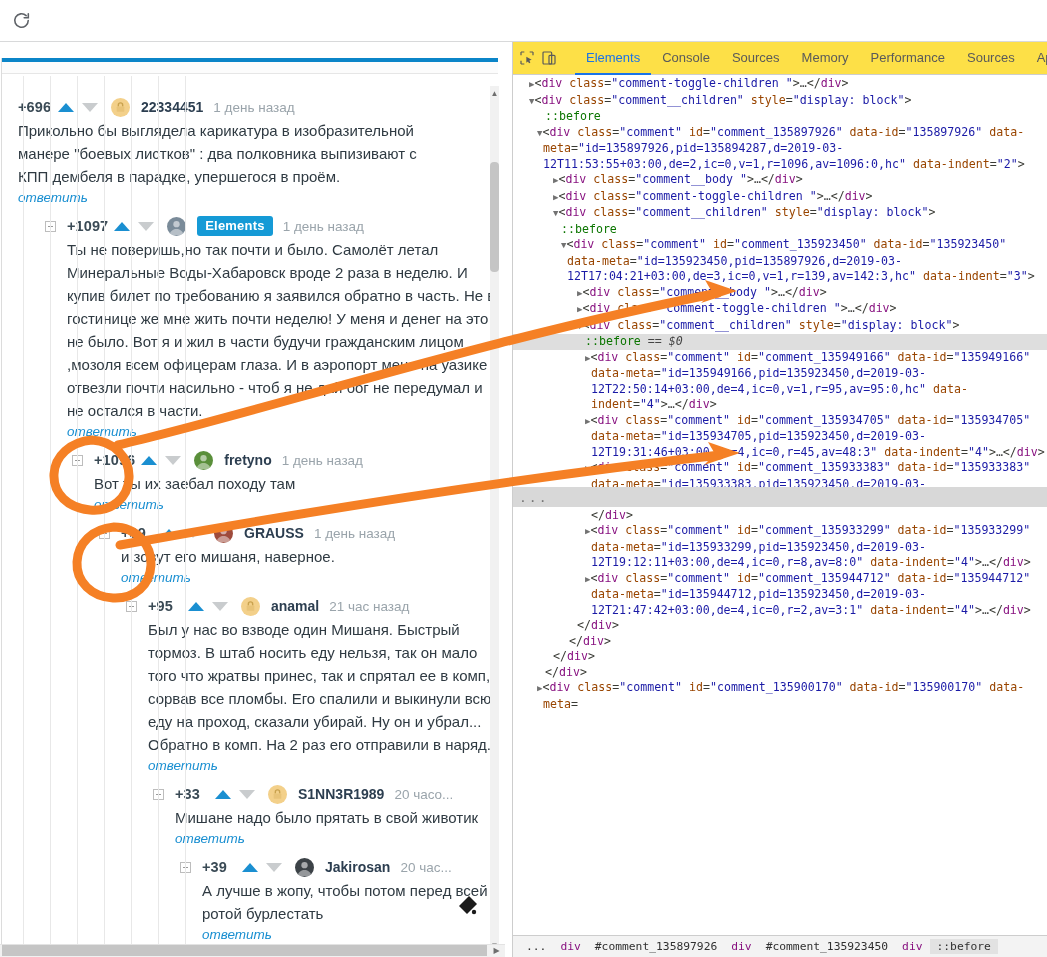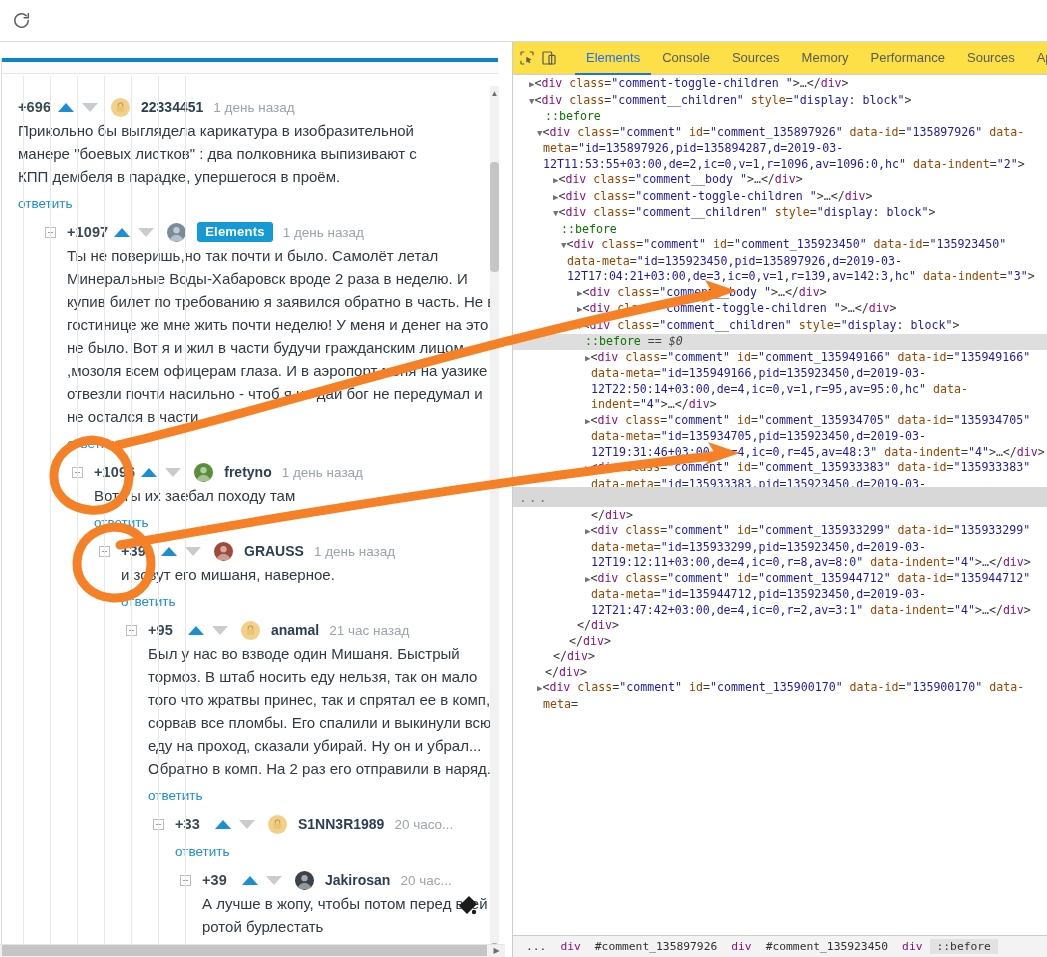--- a/index.html
+++ b/index.html
@@ -143,22 +143,22 @@
     border-radius: 3px; font-size: 13px; letter-spacing: .2px;
   }
   .c-time {
     font-size: 13.5px; color: #9aa4ab; margin-left: 10px; white-space: nowrap;
   }
   .c-body {
     font-size: 15px; color: #2f3a42; line-height: 23px;
     max-width: 430px; margin-top: 1px;
   }
   .c-reply {
-    font-size: 13.5px; color: #1a8fd1; margin-top: 8px;
-    display: inline-block; cursor: pointer;
+    font-size: 13.5px; color: #1a8fd1; margin-top: 2px;
+    display: inline-block; cursor: pointer; font-style: italic;
   }
 
   
   .devtools {
     position: absolute; left: 512px; top: 42px; width: 535px; height: 915px;
     background: #ffffff; border-left: 1px solid #cdcdcd;
     font-family: "DejaVu Sans Mono", monospace;
   }
   .dt-toolbar {
     position: absolute; left: 0; top: 0; width: 535px; height: 33px;
@@ -318,21 +318,21 @@
             <div class="c-up"></div>
             <div class="c-down"></div>
             <div class="c-avatar" style="background: rgb(243, 208, 138);">
               <svg width="13" height="13" viewBox="0 0 24 24">
                 <path d="M8 10V7.5a4 4 0 0 1 8 0V10" fill="none" stroke="#c9a24e" stroke-width="2.6"></path>
                 <rect x="5" y="10" width="14" height="10" rx="1.6" fill="#e8c378"></rect>
               </svg>
             </div>
             <div class="c-author">S1NN3R1989</div>
             <div class="c-time">20 часо...</div>
-          </div><div class="c-reply" style="margin-left: 22px;">ответить</div></div>
+          </div><div class="c-body" style="margin-left: 22px;">Мишане надо было прятать в свой животик</div><div class="c-reply" style="margin-left: 22px;">ответить</div></div>
         <div class="comment" style="margin-left: 180px; margin-top: 9px;"><div class="c-head">
             <div class="c-toggle"></div>
             <div class="c-score">+39</div>
             <div class="c-up"></div>
             <div class="c-down"></div>
             <div class="c-avatar" style="background: rgb(60, 66, 71);">
               <svg width="19" height="19" viewBox="0 0 24 24">
                 <circle cx="12" cy="9" r="4" fill="rgba(255,255,255,.55)"></circle>
                 <path d="M3 23c1-6 5.5-8 9-8s8 2 9 8z" fill="rgba(255,255,255,.45)"></path>
               </svg>

